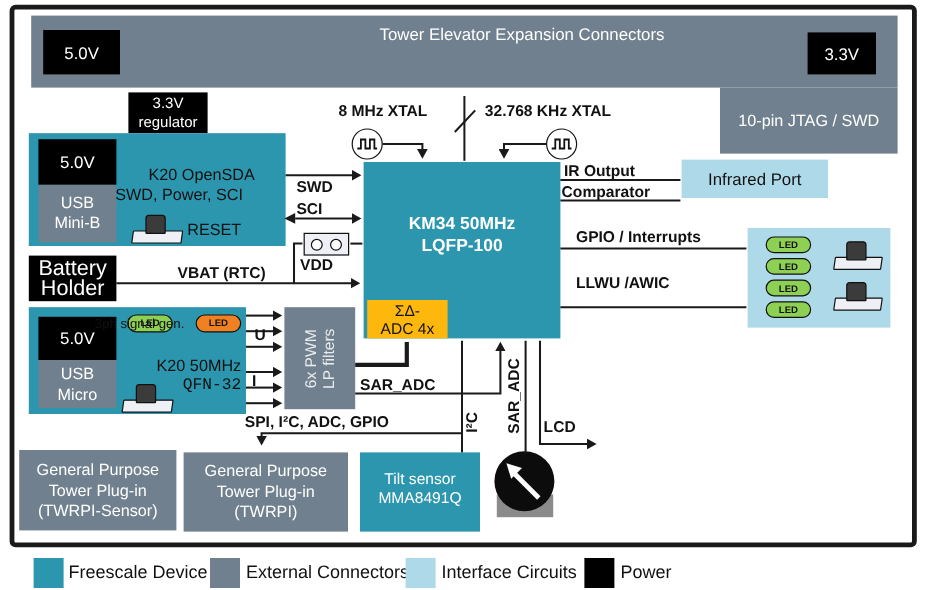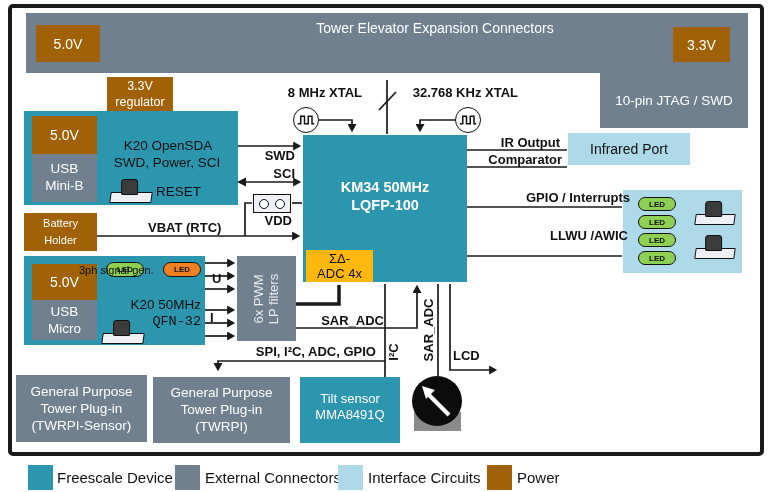--- a/index.html
+++ b/index.html
@@ -4,27 +4,27 @@
 <style>
   * { margin:0; padding:0; box-sizing:border-box; }
   html,body { background:#fff; }
   body { font-family:"Liberation Sans", sans-serif; }
   #stage { position:relative; width:780px; height:492px; background:#fff; overflow:hidden; }
   .abs { position:absolute; }
   .frame { left:8px; top:4px; width:756px; height:452px; border:4px solid #1a1a1a; border-radius:5px; background:#fff; }
   .teal { background:#2b96ad; }
   .gray { background:#71808e; }
   .lblue { background:#aed9e8; }
-  .red { background:#a16207; }
+  .red { background:#000000; }
   .yellow { background:#fdb70d; }
   .ctr { display:flex; align-items:center; justify-content:center; text-align:center; }
   .wtxt { color:#fff; }
   .ktxt { color:#111; }
   .lab { position:absolute; color:#111; font-weight:bold; font-size:13px; white-space:nowrap; z-index:7; }
-  .labc { text-align:right; }
+  .labc { text-align:left; }
   svg.wires { position:absolute; left:0; top:0; z-index:5; pointer-events:none; }
   .pill { position:absolute; background:#8ed054; border:1.5px solid #111; border-radius:8px;
           display:flex; align-items:center; justify-content:center;
           font-size:8px; font-weight:bold; color:#111; }
   .pill.orange { background:#f08021; }
   .pushbtn { position:absolute; }
   .pushbtn .base { position:absolute; left:0; bottom:0; width:100%; height:11px; background:#eef0f6; border:1.5px solid #111; border-radius:1px; transform:skewX(-8deg); }
   .pushbtn .cap { position:absolute; left:50%; transform:translateX(-58%); bottom:8px; width:17px; height:16px; background:#3b3b3b; border:1px solid #111; border-radius:3px 3px 1px 1px; }
   .xtal { position:absolute; width:26px; height:26px; background:#fff; border:1.6px solid #111; border-radius:50%; display:flex; align-items:center; justify-content:center; z-index:6; }
   .hdr2 { position:absolute; width:38px; height:19px; background:#eef0f6; border:1.6px solid #111; display:flex; align-items:center; justify-content:space-evenly; z-index:6; }
@@ -65,29 +65,29 @@
       </svg>
   </div>
 
   <div class="abs teal" style="left:24px;top:111px;width:214px;height:94px;">
     <div class="abs red ctr wtxt" style="left:8px;top:5px;width:65px;height:38px;font-size:14px;">5.0V</div>
     <div class="abs gray wtxt" style="left:8px;top:43px;width:65px;height:48px;text-align:center;font-size:13.5px;line-height:17px;padding-top:6px;">
       <div>USB</div>
       <div>Mini-B</div>
     </div>
     <div class="abs ktxt" style="left:78px;top:27px;width:132px;text-align:center;font-size:13.5px;">K20 OpenSDA</div>
-    <div class="abs ktxt" style="left:72px;top:44px;width:142px;text-align:center;font-size:13.5px;">SWD, Power, SCI</div>
+    <div class="abs ktxt" style="left:72px;top:44px;width:142px;text-align:left;font-size:13.5px;">SWD, Power, SCI</div>
     <div class="pushbtn" style="left:86px;top:60px;width:42px;height:32px;">
       <span class="base"></span>
         <span class="cap"></span>
     </div>
     <div class="abs ktxt" style="left:132px;top:73px;font-size:13.5px;">RESET</div>
   </div>
 
-  <div class="abs red wtxt" style="left:24px;top:213px;width:73px;height:38px;text-align:center;font-size:11px;line-height:17px;padding-top:2px;">
+  <div class="abs red wtxt" style="left:24px;top:213px;width:73px;height:38px;text-align:center;font-size:18px;line-height:17px;padding-top:2px;">
     <div>Battery</div>
     <div>Holder</div>
   </div>
 
   <div class="hdr2" style="left:253px;top:194px;">
       <i></i>
       <i></i>
     </div>
 
   <div class="abs teal" style="left:303px;top:135px;width:164px;height:147px;">

